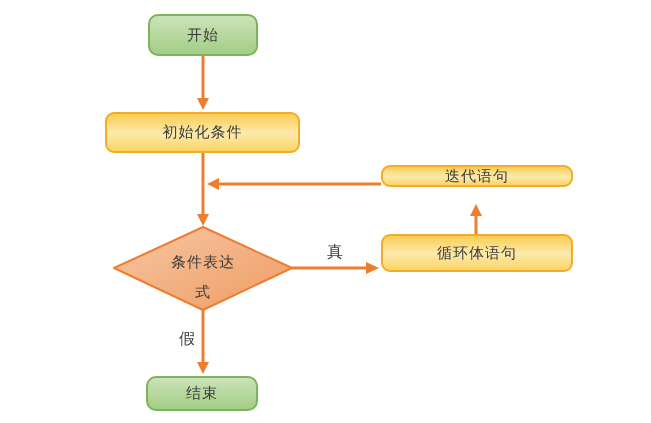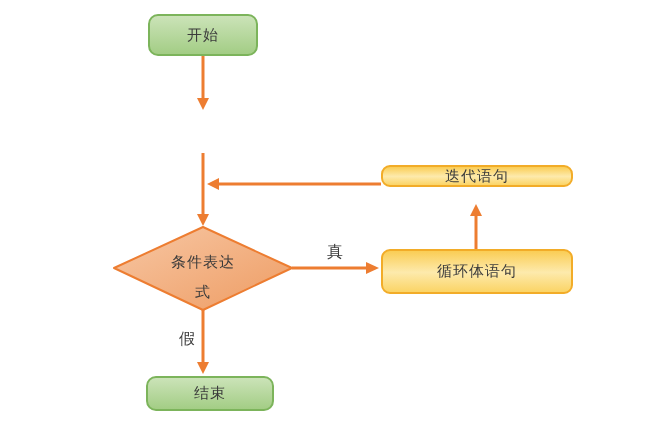--- a/index.html
+++ b/index.html
@@ -37,22 +37,22 @@
     border-radius: 10px;
   }
   .node-yellow {
     background: linear-gradient(180deg, #facd55 0%, #fdeaac 52%, #fbd466 100%);
     border: 2px solid #f2ac28;
     border-radius: 9px;
   }
   #node-start    { left: 148px; top: 14px;  width: 110px; height: 42px; }
   #node-init     { left: 105px; top: 112px; width: 195px; height: 41px; }
   #node-iterate  { left: 381px; top: 165px; width: 192px; height: 22px; }
-  #node-loopbody { left: 381px; top: 249px; width: 192px; height: 45px; }
-  #node-end      { left: 146px; top: 376px; width: 128px; height: 35px; }
+  #node-loopbody { left: 381px; top: 234px; width: 192px; height: 38px; }
+  #node-end      { left: 146px; top: 376px; width: 112px; height: 35px; }
   .diamond-label {
     position: absolute;
     left: 170px;
     top: 247px;
     width: 66px;
     text-align: center;
     font-size: 15px;
     line-height: 30px;
     color: #3b3b3b;
     letter-spacing: 1px;
@@ -109,20 +109,23 @@
     <g>
       <line x1="203" y1="310" x2="203" y2="363" stroke="#ED7D31" stroke-width="3"></line>
       <polygon points="197,362 209,362 203,374" fill="#ED7D31"></polygon>
     </g>
   </svg>
 
   <div class="node node-green" id="node-start">
     <span>开始</span>
   </div>
 
+  <div class="node node-yellow" id="node-init">
+    <span>初始化条件</span>
+  </div>
 
   <div class="node node-yellow" id="node-iterate">
     <span>迭代语句</span>
   </div>
 
   <div class="node node-yellow" id="node-loopbody">
     <span>循环体语句</span>
   </div>
 
   <div class="node node-green" id="node-end">

